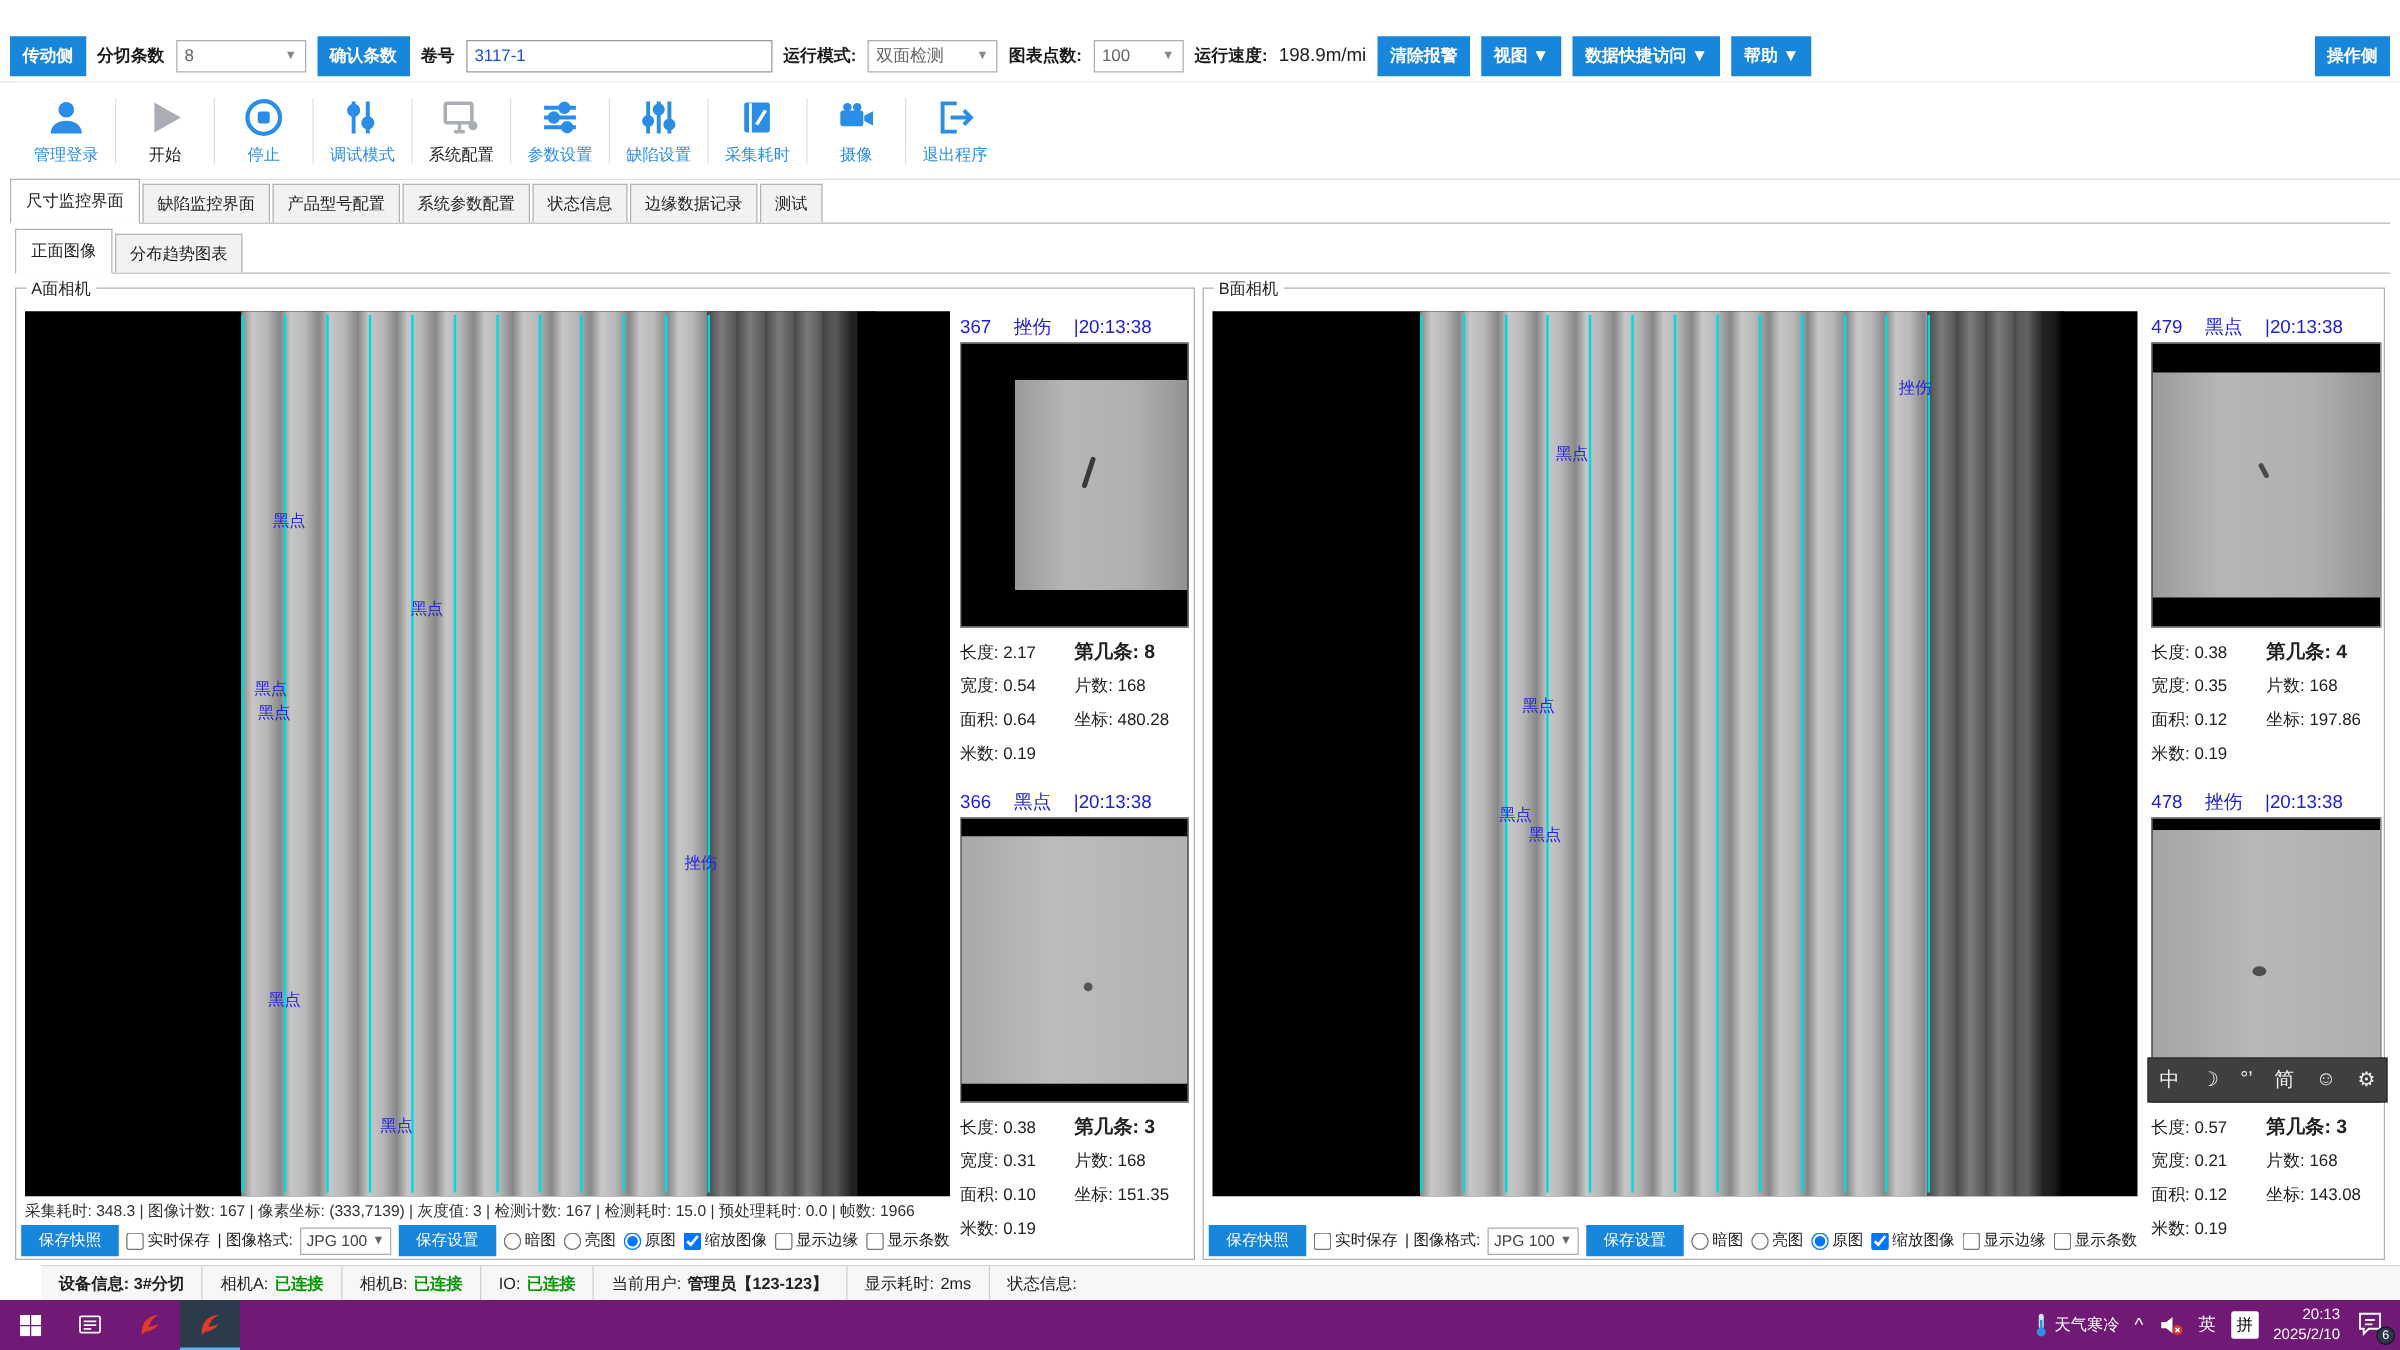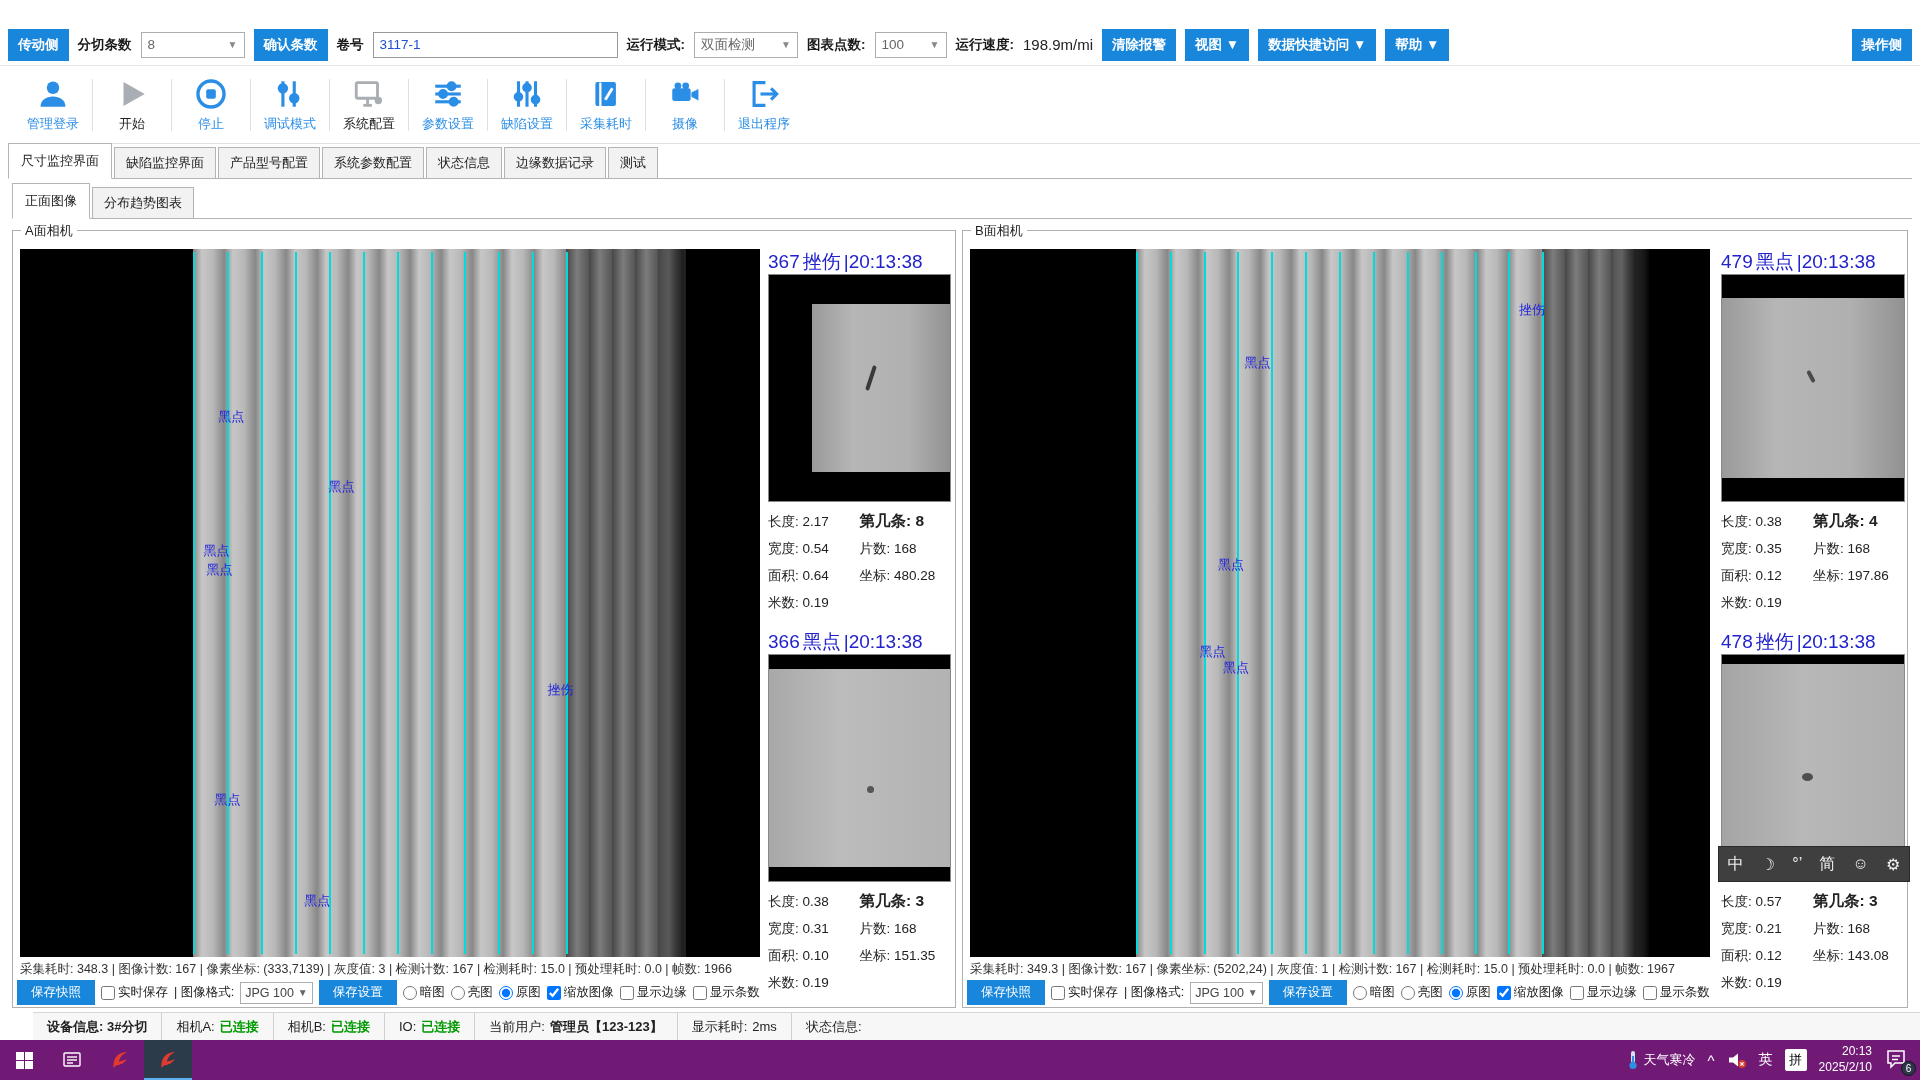--- a/index.html
+++ b/index.html
@@ -68,21 +68,21 @@
   .chk { display:inline-flex; align-items:center; gap:3px; cursor:pointer; }
   .chk input { width:14px; height:14px; margin:0; }
   .mini-select { display:inline-flex; align-items:center; border:1px solid #abadb3; background:#fff;
     height:22px; padding:0 4px; color:#444; gap:4px; }
   .mini-select .caret { color:#666; font-size:10px; }
 
   
   .sidebar { position:absolute; top:18px; width:183px; }
   .gA .sidebar { left:755px; } .gB .sidebar { left:758px; width:184px; }
   .defect-card { margin-bottom:13px; }
-  .card-header { height:25px; font-size:19px; color:#2222cc; display:flex; gap:3px; align-items:center; }
+  .card-header { height:25px; font-size:15px; color:#2222cc; display:flex; gap:18px; align-items:center; }
   .thumb { position:relative; background:#000; height:228px; border:1px solid #888; overflow:hidden; }
   .patch { position:absolute; background:linear-gradient(90deg,#9a9a9a,#b6b6b6 30%,#b0b0b0 70%,#929292); }
   .thumb-a1 .patch { left:24%; top:13%; width:76%; height:74%; }
   .thumb-a1 .mark { position:absolute; left:55%; top:40%; width:4px; height:26px; background:#3a3a3a;
     border-radius:2px; transform:rotate(18deg); }
   .thumb-a2 .patch { left:0; top:6%; width:100%; height:88%; background:linear-gradient(90deg,#a8a8a8,#bcbcbc 40%,#b2b2b2); }
   .thumb-a2 .mark { position:absolute; left:54%; top:58%; width:7px; height:7px; background:#555; border-radius:50%; }
   .thumb-b1 .patch { left:0; top:10%; width:100%; height:80%; }
   .thumb-b1 .mark { position:absolute; left:48%; top:42%; width:4px; height:13px; background:#4a4a4a;
     border-radius:2px; transform:rotate(-28deg); }
@@ -411,21 +411,20 @@
         <div class="cyan-line" style="left: 63.6%;"></div>
         <div class="cyan-line" style="left: 68.2%;"></div>
         <div class="cyan-line" style="left: 72.7%;"></div>
         <div class="cyan-line" style="left: 77.3%;"></div>
         <div class="defect-mark" style="left: 74.2%; top: 7.4%;">挫伤</div>
         <div class="defect-mark" style="left: 37.1%; top: 14.8%;">黑点</div>
         <div class="defect-mark" style="left: 33.5%; top: 43.4%;">黑点</div>
         <div class="defect-mark" style="left: 31%; top: 55.7%;">黑点</div>
         <div class="defect-mark" style="left: 34.2%; top: 57.9%;">黑点</div>
       </div>
-    <div class="cam-stats">采集耗时: 349.3 | 图像计数: 167 | 像素坐标: (5202,24) | 灰度值: 1 | 检测计数: 167 | 检测耗时: 15.0 | 预处理耗时: 0.0 | 帧数: 1967</div>
     <div class="cam-controls">
       <button class="blue-btn small">保存快照</button>
       <label class="chk">
           <input type="checkbox" style="">
           <span>实时保存</span>
         </label>
       <span>| 图像格式:</span>
       <div class="mini-select" style="width:74px;justify-content:space-between;">
           <span>JPG 100</span>
           <span class="caret">▼</span>

